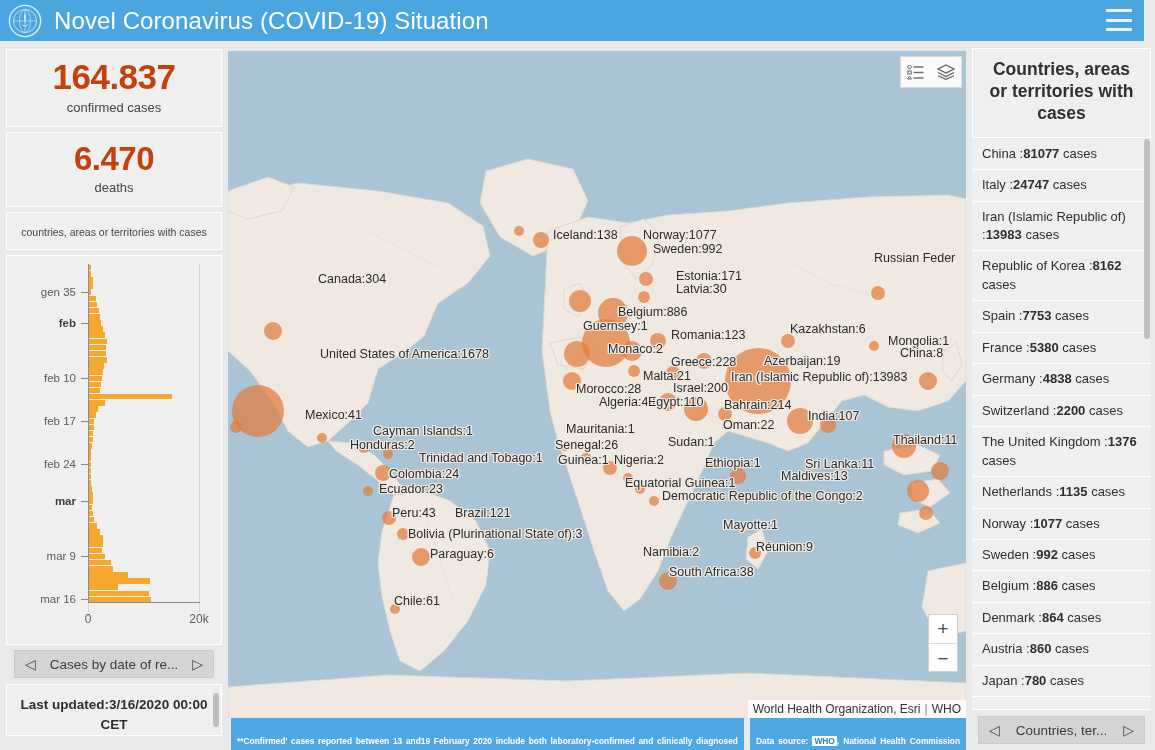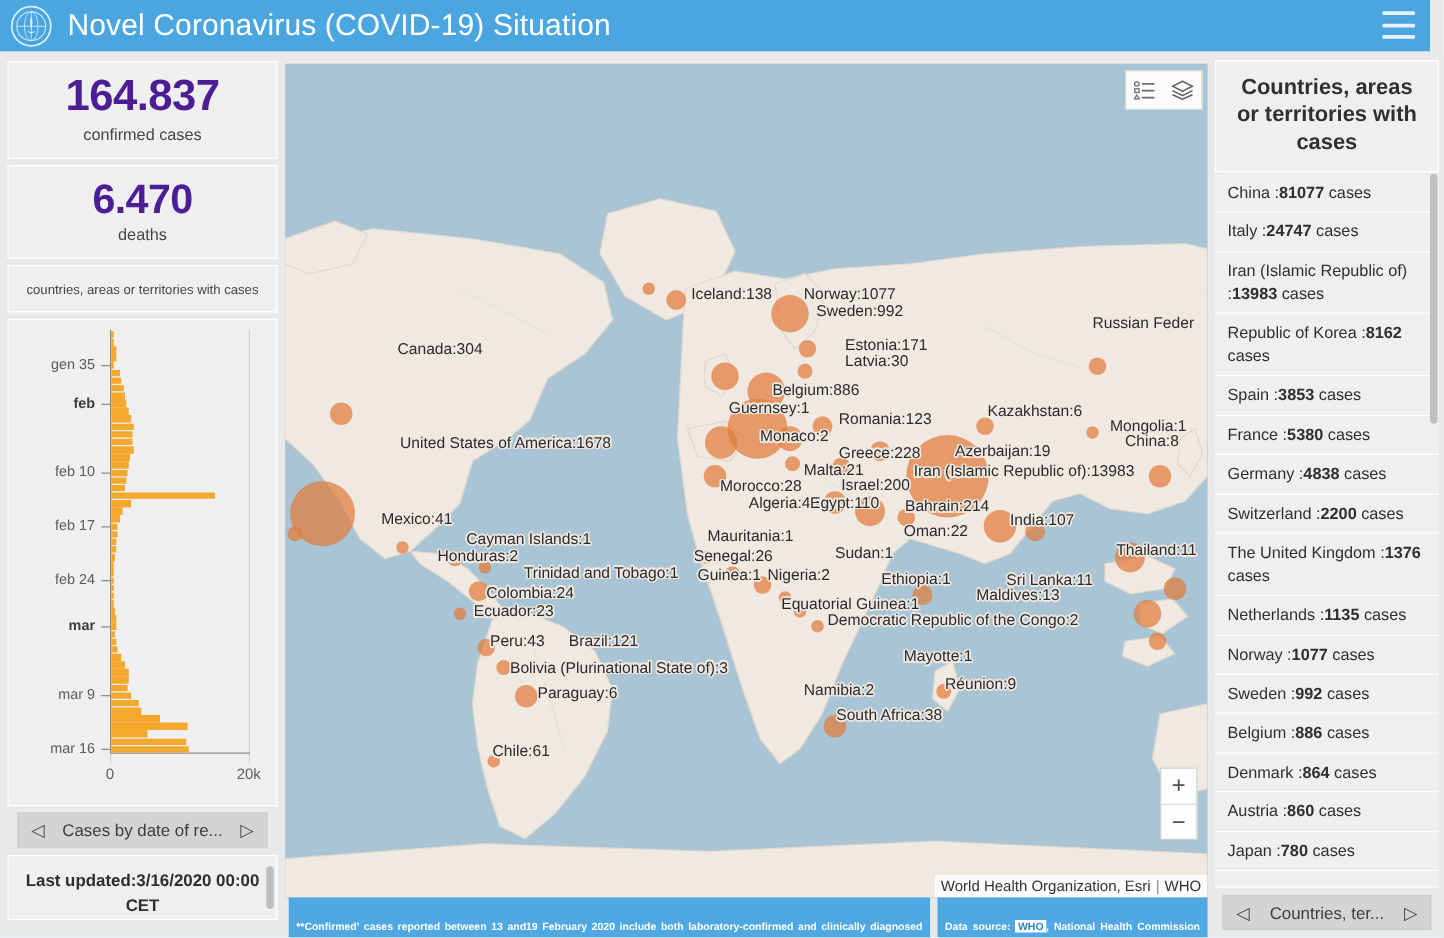--- a/index.html
+++ b/index.html
@@ -29,21 +29,21 @@
 
   
   #left-col {
     position: absolute; left: 0; top: 45px; width: 228px; height: 705px;
     background: #e9e9e9; padding: 4px 6px 0 6px;
   }
   .stat-card {
     background: #efefef; border: 1px solid #ffffff;
     margin-bottom: 5px; text-align: center; padding: 9px 4px 11px 4px;
   }
-  .stat-num { font-size: 35px; font-weight: 700; color: #4c1d95; line-height: 1.05; letter-spacing: -.5px; }
+  .stat-num { font-size: 35px; font-weight: 700; color: #c2410c; line-height: 1.05; letter-spacing: -.5px; }
   .stat-num.small { font-size: 33px; }
   .stat-label { font-size: 13px; color: #454545; margin-top: 4px; }
   .stat-label.tiny { font-size: 10.5px; }
 
   
   #chart-card {
     background: #efefef; border: 1px solid #ffffff;
     height: 390px; position: relative; margin-bottom: 5px;
   }
   #chart-plot { position: absolute; left: 0; top: 8px; width: 100%; height: 348px; }
@@ -494,21 +494,21 @@
   </div>
 
   <div id="right-col">
     <div id="countries-title">Countries, areas or territories with cases</div>
     <div id="country-list">
 
     <div class="country-row"><span>China :</span><b>81077</b><span> cases</span></div>
         <div class="country-row"><span>Italy :</span><b>24747</b><span> cases</span></div>
         <div class="country-row"><span>Iran (Islamic Republic of) :</span><b>13983</b><span> cases</span></div>
         <div class="country-row"><span>Republic of Korea :</span><b>8162</b><span> cases</span></div>
-        <div class="country-row"><span>Spain :</span><b>3853</b><span> cases</span></div>
+        <div class="country-row"><span>Spain :</span><b>7753</b><span> cases</span></div>
         <div class="country-row"><span>France :</span><b>5380</b><span> cases</span></div>
         <div class="country-row"><span>Germany :</span><b>4838</b><span> cases</span></div>
         <div class="country-row"><span>Switzerland :</span><b>2200</b><span> cases</span></div>
         <div class="country-row"><span>The United Kingdom :</span><b>1376</b><span> cases</span></div>
         <div class="country-row"><span>Netherlands :</span><b>1135</b><span> cases</span></div>
         <div class="country-row"><span>Norway :</span><b>1077</b><span> cases</span></div>
         <div class="country-row"><span>Sweden :</span><b>992</b><span> cases</span></div>
         <div class="country-row"><span>Belgium :</span><b>886</b><span> cases</span></div>
         <div class="country-row"><span>Denmark :</span><b>864</b><span> cases</span></div>
         <div class="country-row"><span>Austria :</span><b>860</b><span> cases</span></div>

